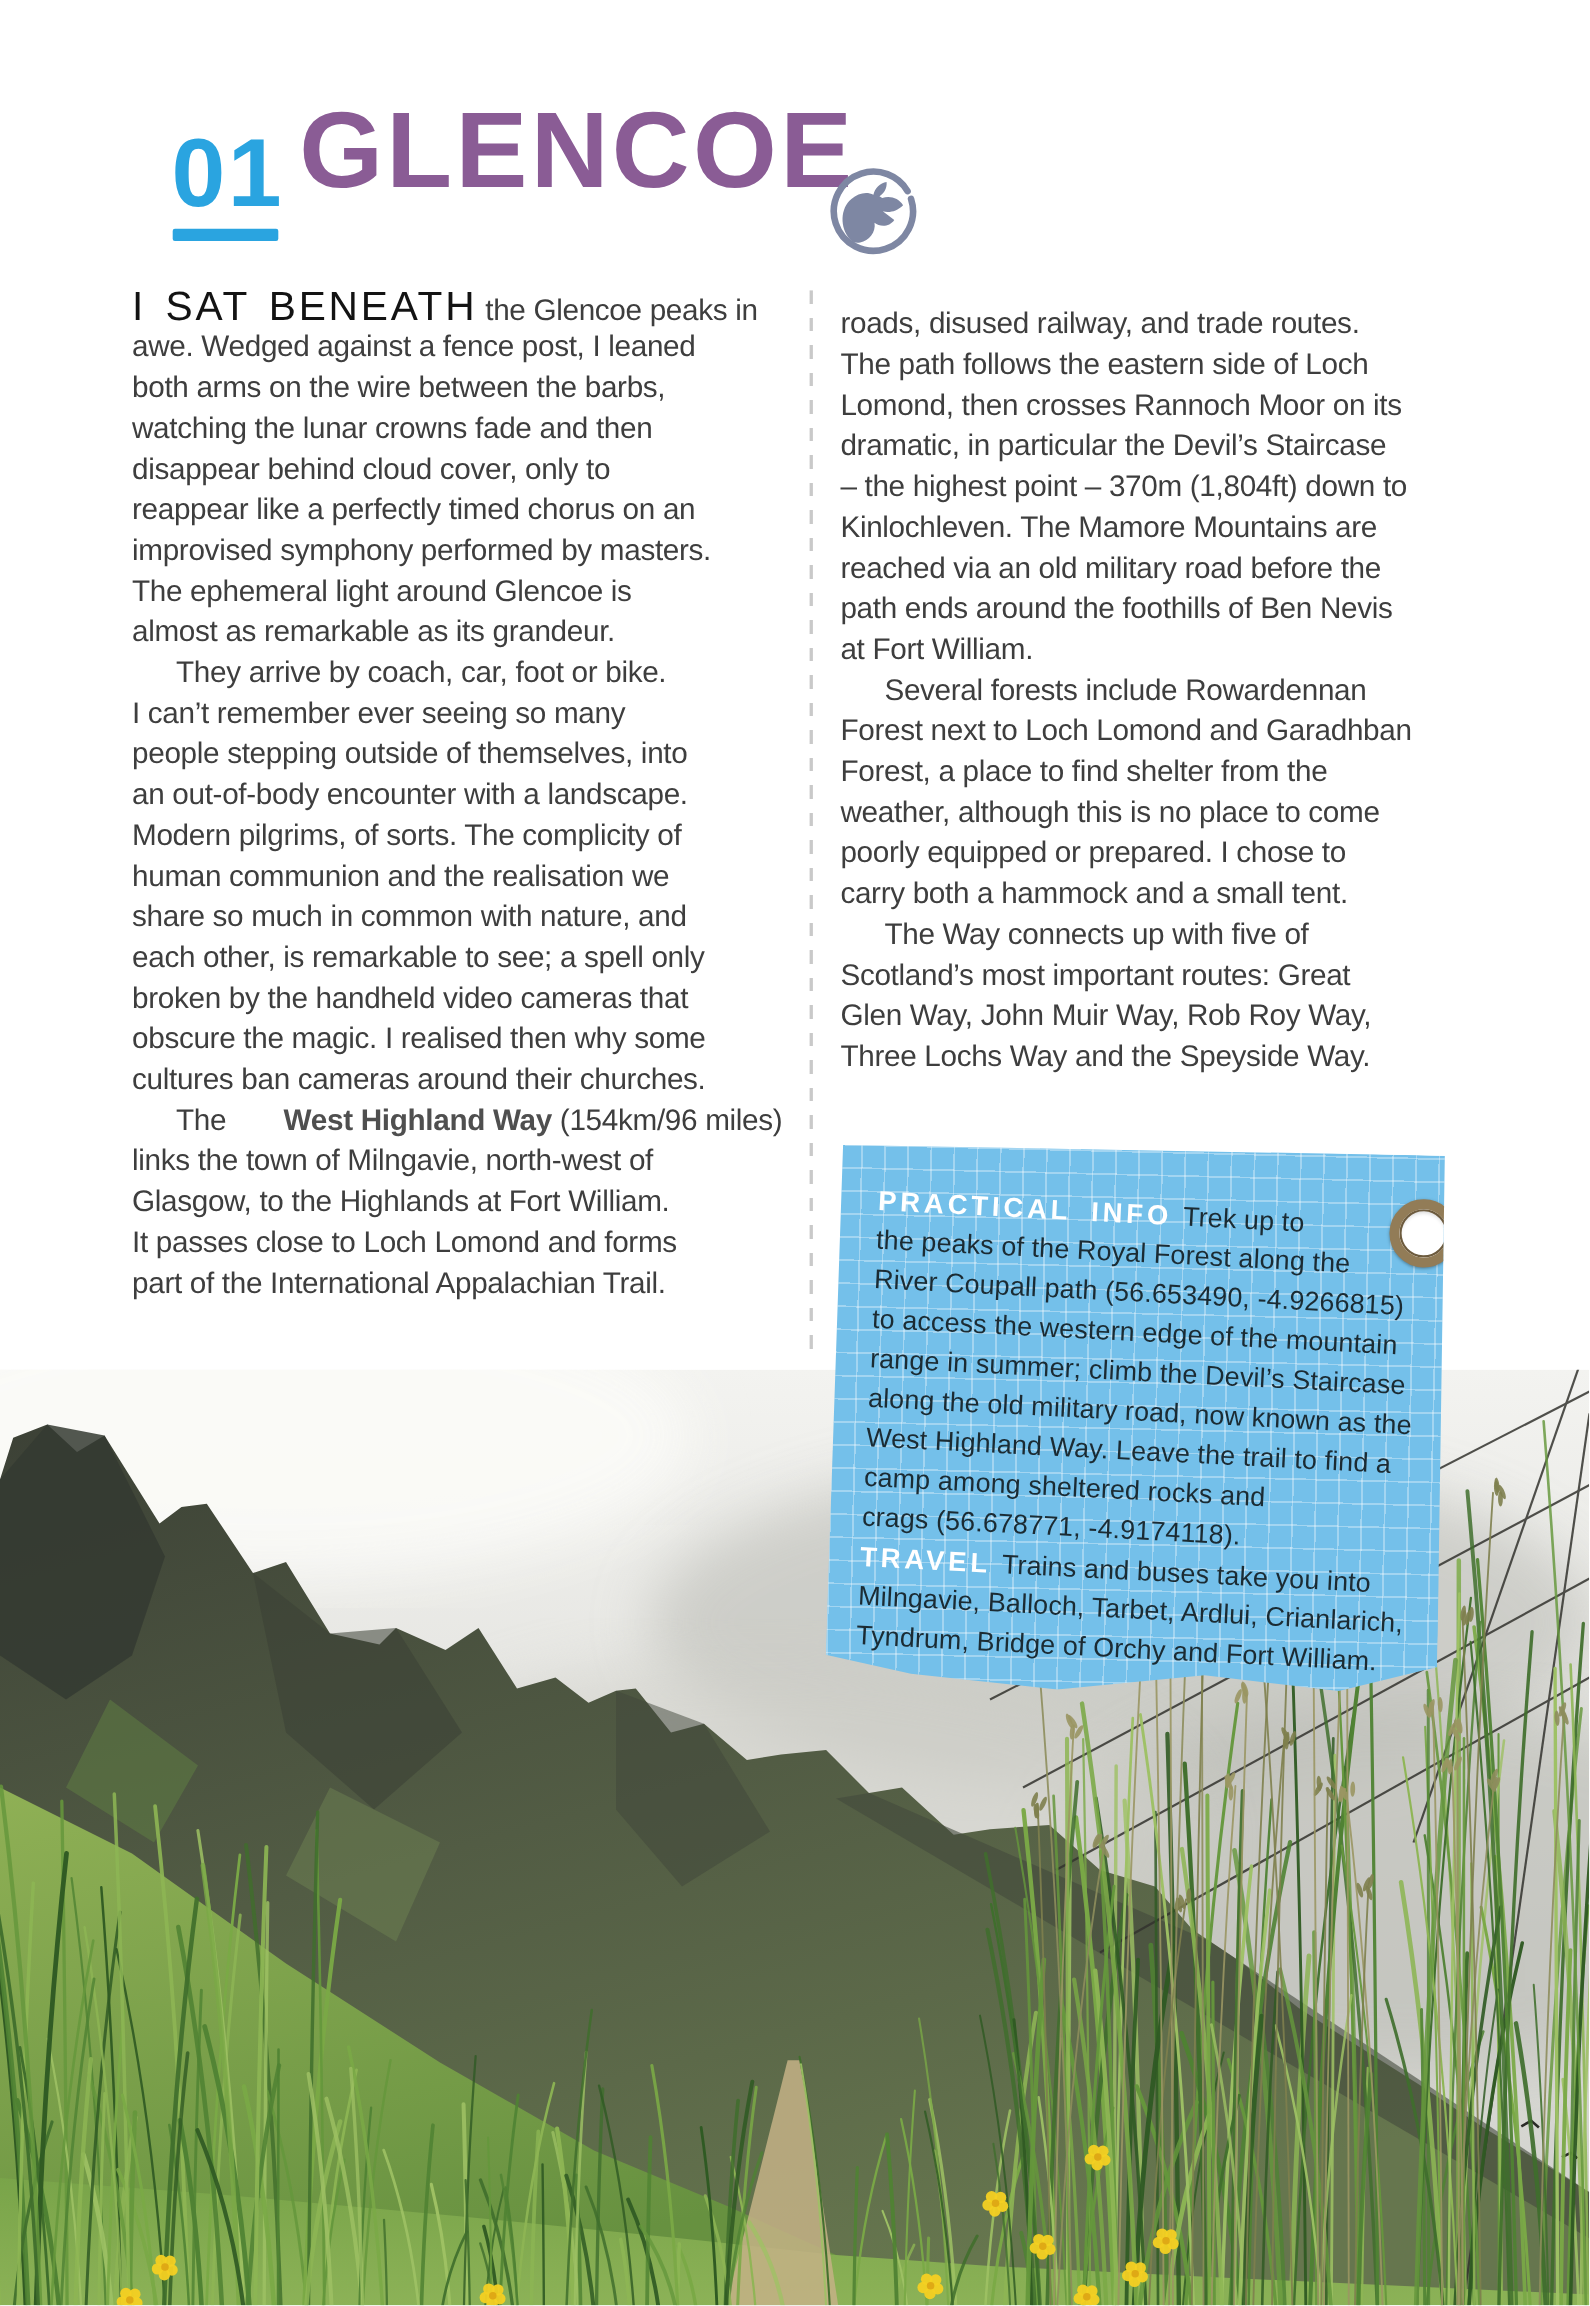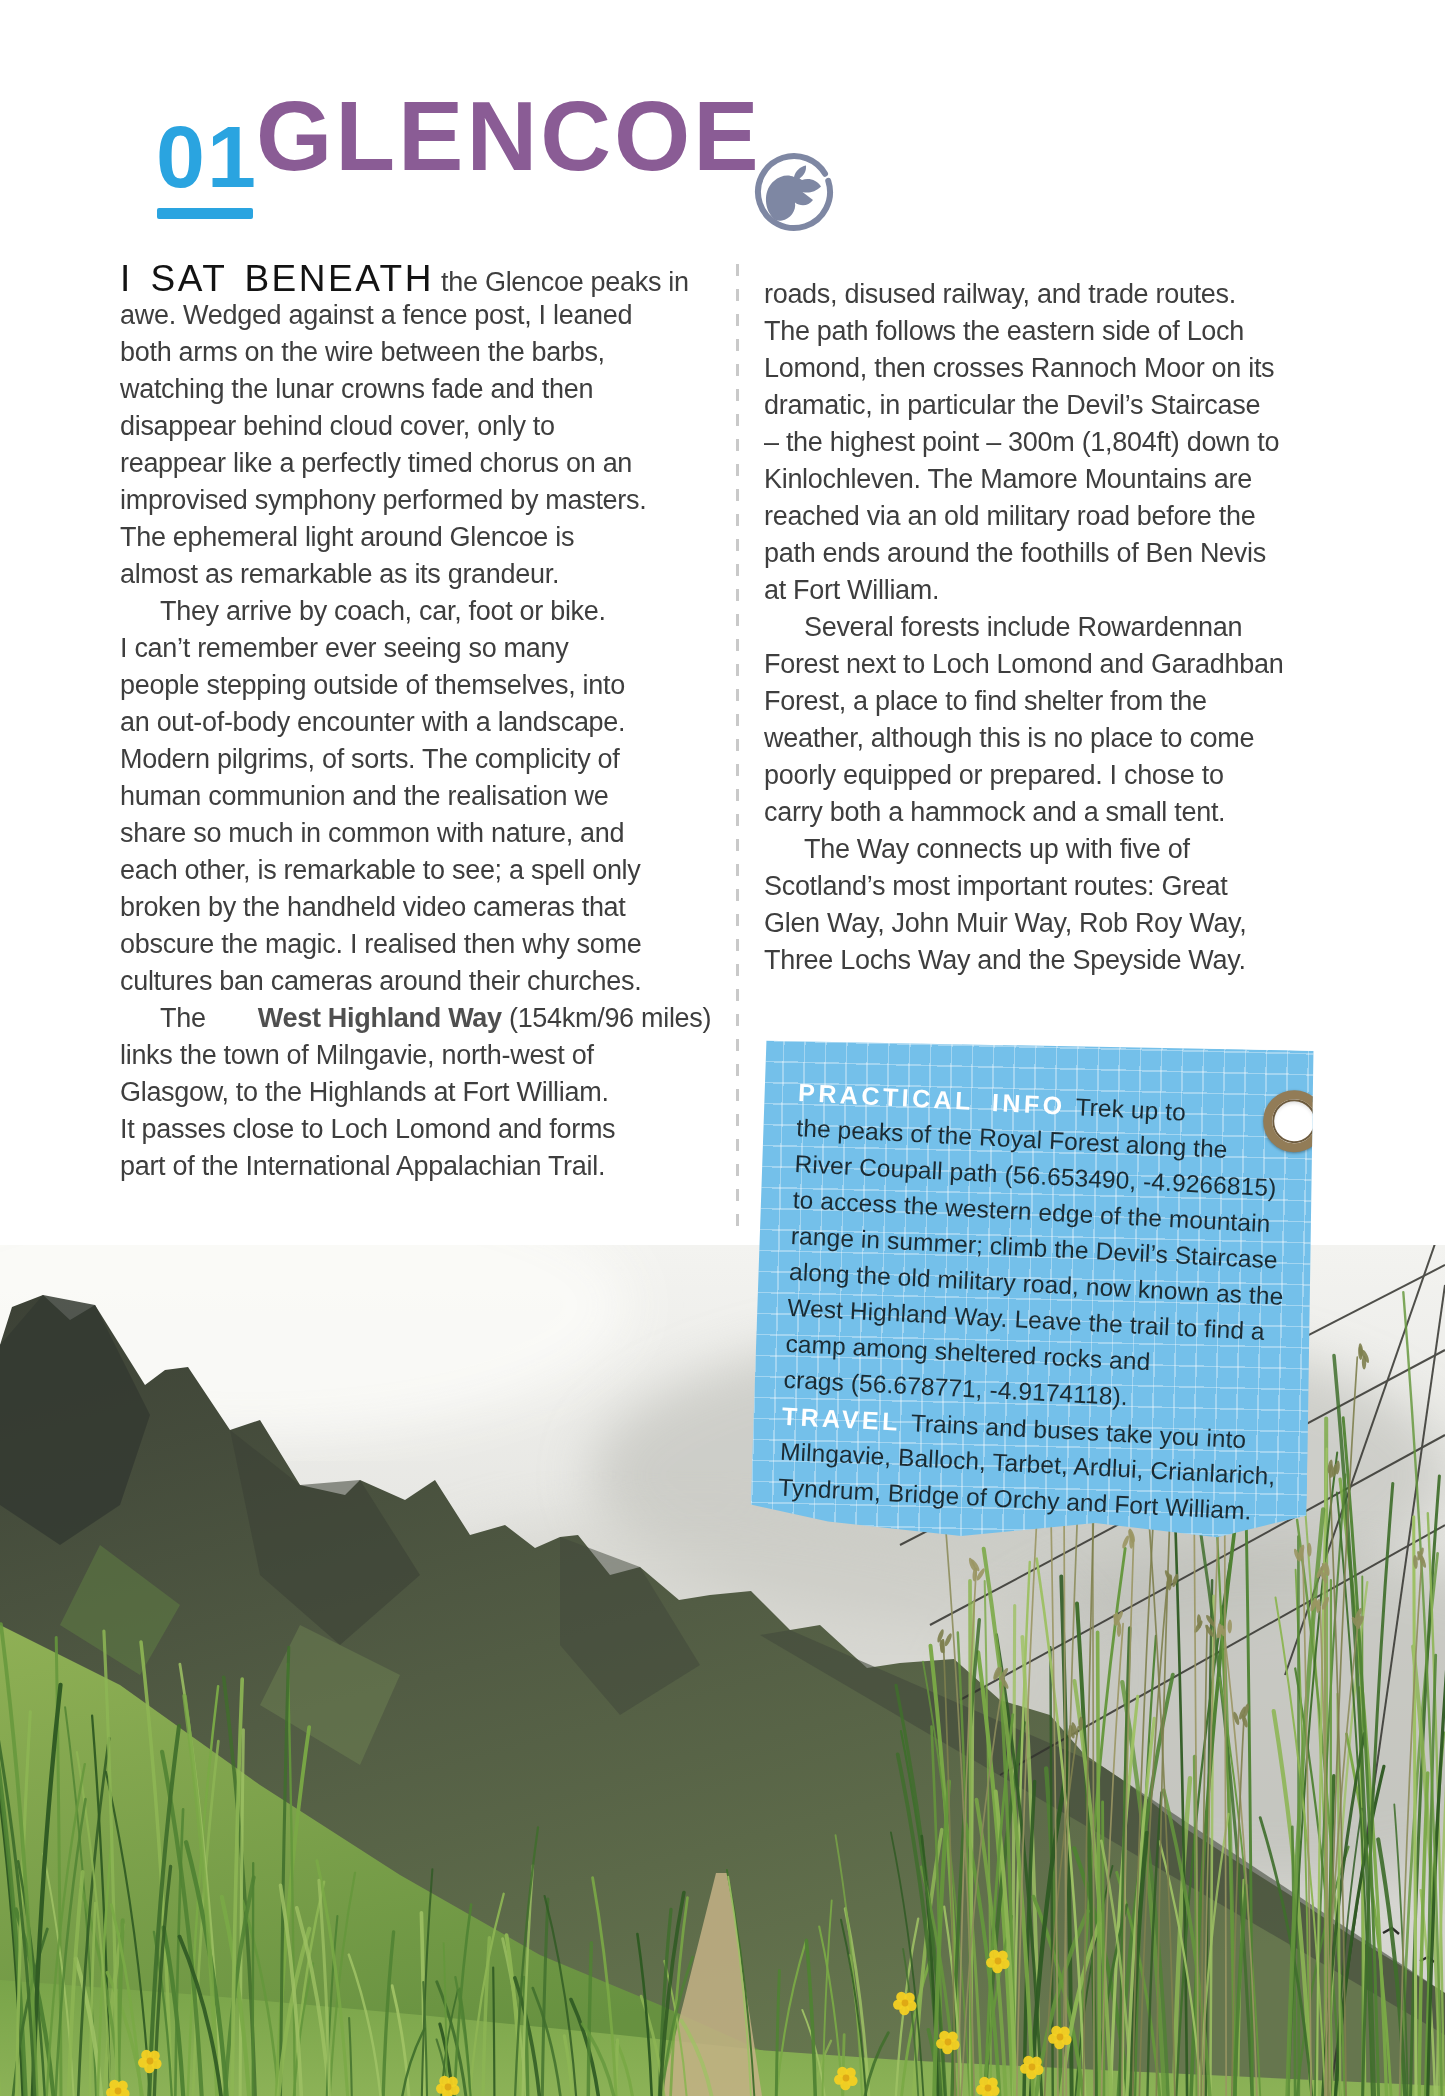--- a/index.html
+++ b/index.html
@@ -4,21 +4,21 @@
 <style>
   html,body{margin:0;padding:0;background:#ffffff;}
   .page{position:relative;width:1445px;height:2096px;background:#fff;overflow:hidden;
         font-family:"Liberation Sans",sans-serif;}
 
   
   .chapter-num{position:absolute;left:156px;top:106px;font-size:88px;font-weight:bold;
       letter-spacing:2px;color:var(--accent-blue,#2aa4e0);text-align:right;}
   .chapter-underline{position:absolute;left:157px;top:208px;width:96px;height:11px;
       background:var(--accent-blue,#2aa4e0);border-radius:2px;}
-  .chapter-title{position:absolute;left:256px;top:80px;font-size:98px;font-weight:bold;
+  .chapter-title{position:absolute;left:272px;top:80px;font-size:98px;font-weight:bold;
       letter-spacing:3px;color:var(--title-purple,#8a5c95);}
   .wolf-badge{position:absolute;left:750px;top:148px;width:88px;height:88px;}
 
   
   .col{position:absolute;top:260px;width:548px;font-size:27px;line-height:37px;
        letter-spacing:-0.3px;color:var(--body-text,#3e3e3e);}
   .col1{left:120px;}
   .col2{left:764px;margin-top:16px;}
   .tline{white-space:nowrap;height:37px;}
   .tline.indent{padding-left:40px;}
@@ -94,21 +94,21 @@
       <div class="tline">Glasgow, to the Highlands at Fort William.</div>
       <div class="tline">It passes close to Loch Lomond and forms</div>
       <div class="tline">part of the International Appalachian Trail.</div>
     </div>
   <div class="divider"></div>
   <div class="col col2" id="col2">
       <div class="tline">roads, disused railway, and trade routes.</div>
       <div class="tline">The path follows the eastern side of Loch</div>
       <div class="tline">Lomond, then crosses Rannoch Moor on its</div>
       <div class="tline">dramatic, in particular the Devil’s Staircase</div>
-      <div class="tline">– the highest point – 300m (1,804ft) down to</div>
+      <div class="tline">– the highest point – 370m (1,804ft) down to</div>
       <div class="tline">Kinlochleven. The Mamore Mountains are</div>
       <div class="tline">reached via an old military road before the</div>
       <div class="tline">path ends around the foothills of Ben Nevis</div>
       <div class="tline">at Fort William.</div>
       <div class="tline indent">Several forests include Rowardennan</div>
       <div class="tline">Forest next to Loch Lomond and Garadhban</div>
       <div class="tline">Forest, a place to find shelter from the</div>
       <div class="tline">weather, although this is no place to come</div>
       <div class="tline">poorly equipped or prepared. I chose to</div>
       <div class="tline">carry both a hammock and a small tent.</div>

